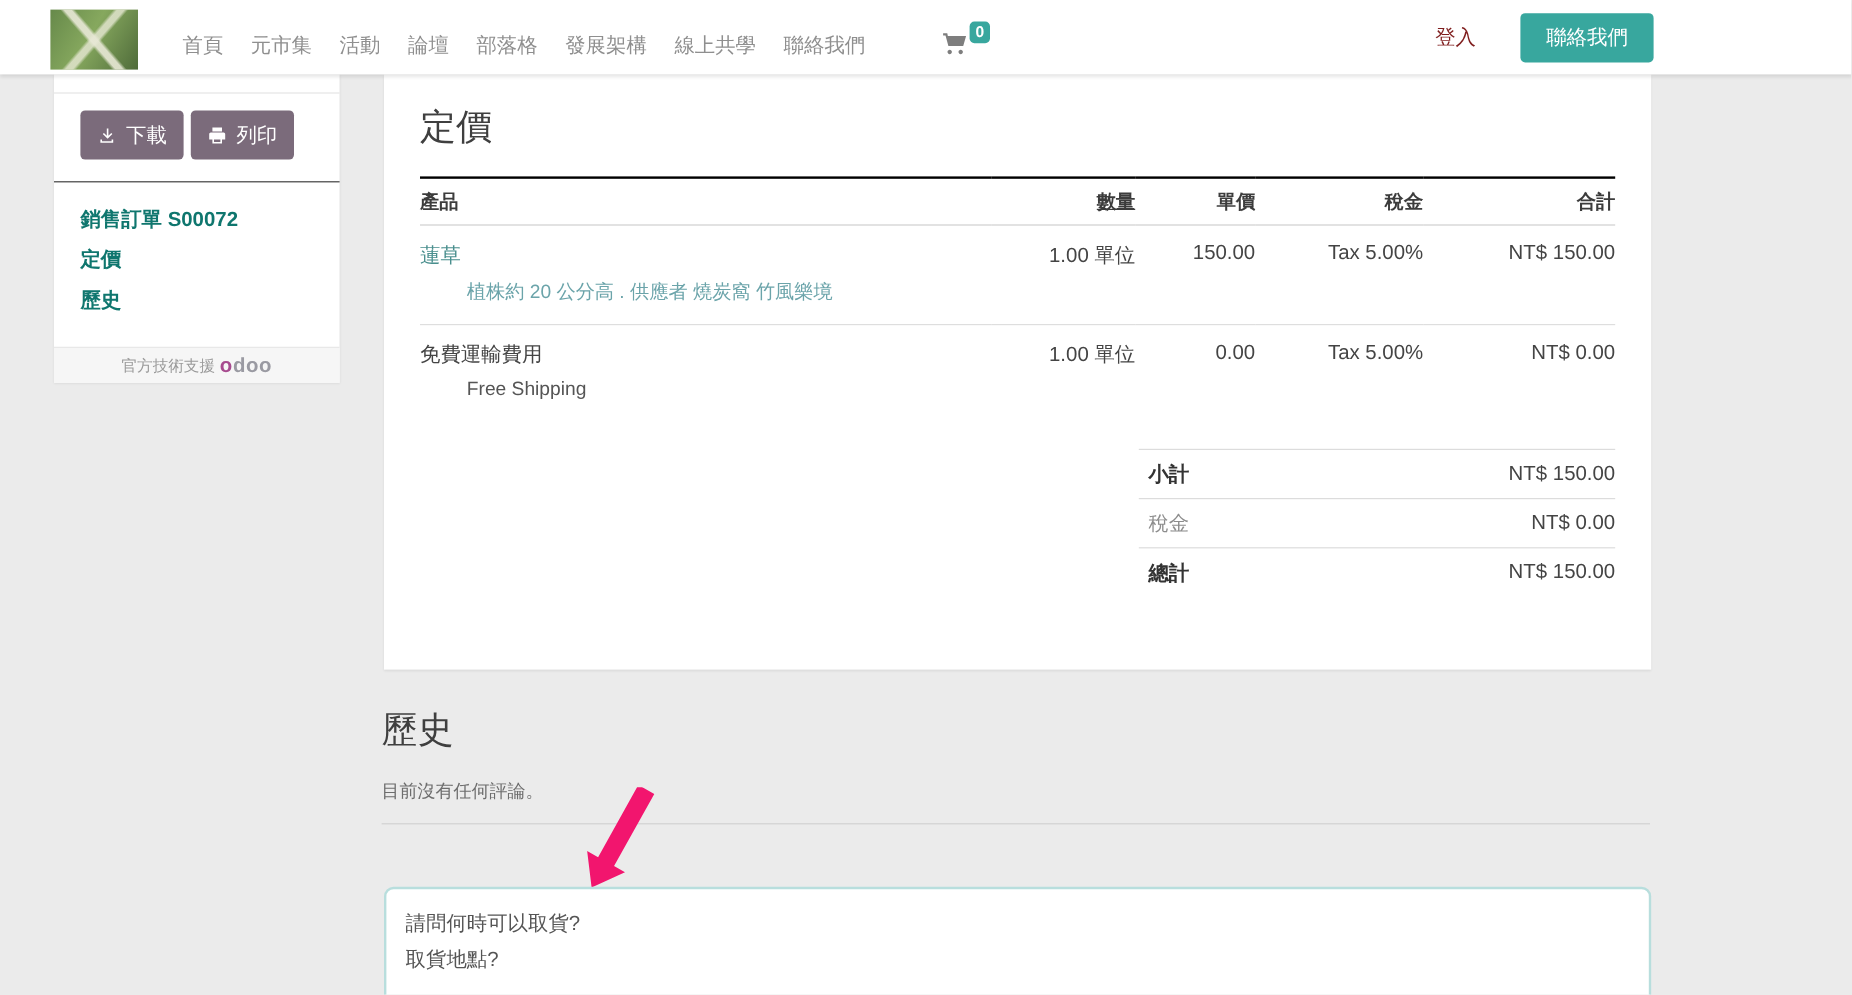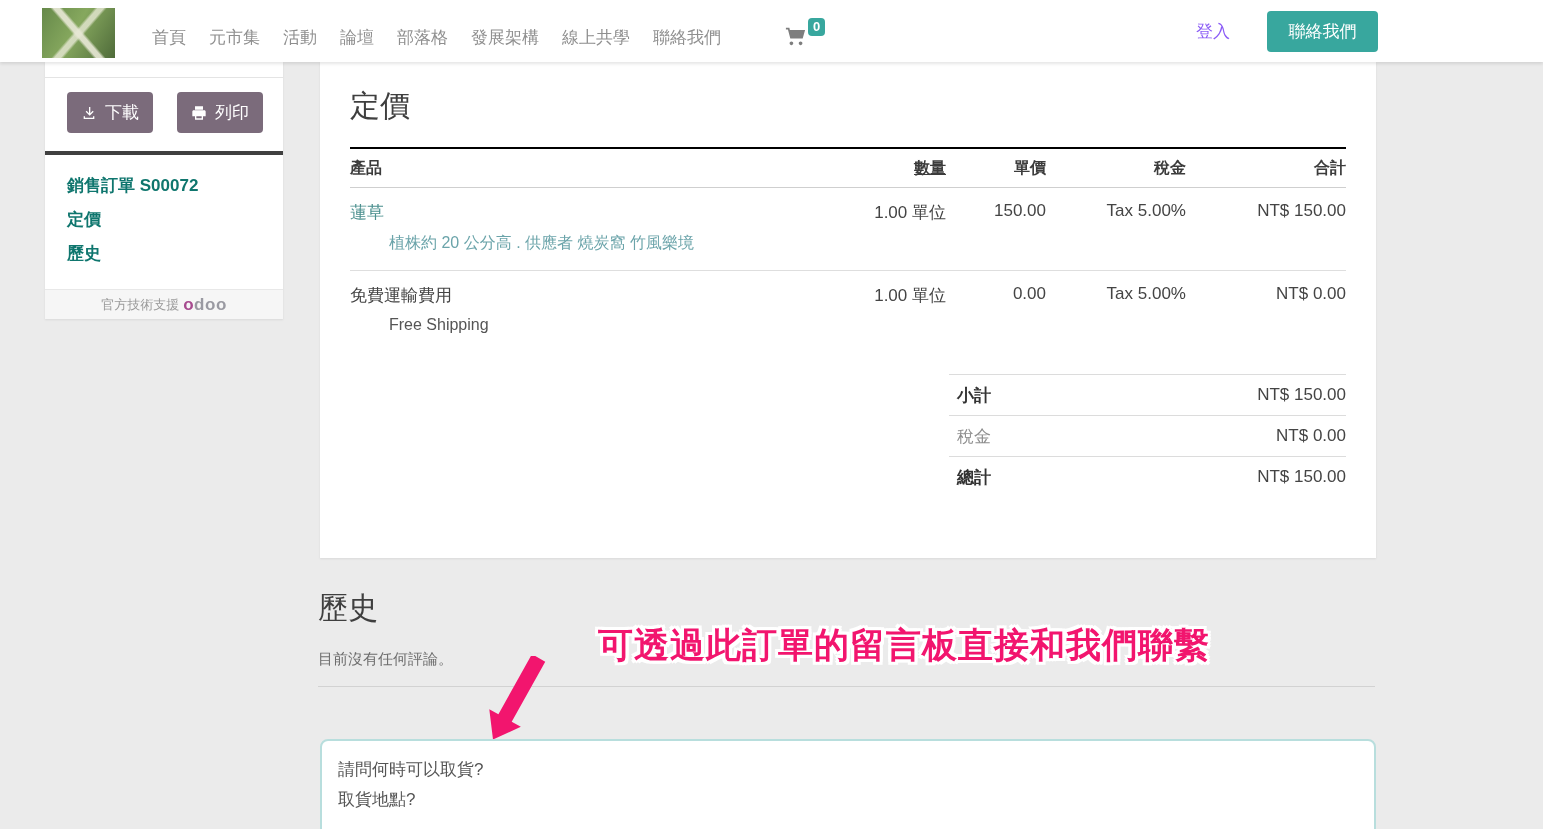--- a/index.html
+++ b/index.html
@@ -15,30 +15,30 @@
             linear-gradient(49deg, transparent 44%, rgba(232,232,214,0.9) 47%, rgba(232,232,214,0.9) 52%, transparent 55%),
             linear-gradient(-49deg, transparent 44%, rgba(225,228,205,0.85) 47%, rgba(225,228,205,0.85) 52%, transparent 55%),
             linear-gradient(120deg, #66894a 0%, #86a85e 45%, #4f6b3a 100%); }
   .nav { position: absolute; left: 152px; top: 0; height: 74px; display: flex; align-items: center; gap: 23px; }
   .nav-item { font-size: 17px; color: #8f8f8f; cursor: pointer; white-space: nowrap; }
   .cart { position: absolute; left: 785px; top: 18px; display: flex; align-items: flex-start; cursor: pointer; }
   .cart svg { display: block; margin-top: 7px; }
   .cart-badge { display: inline-block; background: #38a79e; color: #fff; font-size: 13px; font-weight: bold;
                 border-radius: 4px; padding: 1px 5px 2px; margin-left: 1px; line-height: 15px; }
   .login { position: absolute; left: 1196px; top: 0; height: 62px; display: flex; align-items: center;
-           font-size: 17px; color: #8b5cf6; cursor: pointer; }
+           font-size: 17px; color: #7f1d1d; cursor: pointer; }
   .btn-contact { position: absolute; left: 1267px; top: 11px; width: 111px; height: 41px; background: #38a79e;
                  border: none; border-radius: 4px; color: #fff; font-size: 17px; cursor: pointer;
                  font-family: inherit; }
 
   
   .sidebar-card { position: absolute; left: 45px; top: 62px; width: 238px; height: 257px; background: #fff;
                   box-shadow: 0 1px 2px rgba(0,0,0,0.08); display: flex; flex-direction: column; }
   .sidebar-top-divider { height: 16px; border-bottom: 1px solid #e4e4e4; }
-  .sidebar-buttons { display: flex; gap: 24px; padding: 14px 0 18px 22px; border-bottom: 4px solid #404040; }
+  .sidebar-buttons { display: flex; gap: 6px; padding: 14px 0 18px 22px; border-bottom: 1px solid #404040; }
   .btn-purple { display: inline-flex; align-items: center; gap: 8px; background: #7b6b7b; color: #fff;
                 border: none; border-radius: 4px; font-size: 17px; padding: 9px 14px; cursor: pointer;
                 font-family: inherit; }
   .btn-purple svg { display: block; }
   .sidebar-links { padding: 14px 0 10px 22px; flex: 1; }
   .sidebar-link { display: block; color: #0f766e; font-size: 17px; line-height: 34px; cursor: pointer;
                   text-decoration: none; font-weight: bold; }
   .sidebar-footer { background: #f6f6f6; border-top: 1px solid #e8e8e8; height: 30px; display: flex;
                     align-items: center; justify-content: center; gap: 4px; font-size: 13px; color: #9a9a9a; }
   .odoo-brand { font-size: 17px; font-weight: bold; color: #9a9aa2; letter-spacing: 0.5px; cursor: pointer; }
@@ -198,21 +198,20 @@
         <span class="t-label">總計</span>
         <span class="t-value">NT$ 150.00</span>
       </div>
     </div>
   </div>
 
   <h3 class="section-title history-title">歷史</h3>
   <div class="history-empty">目前沒有任何評論。</div>
   <div class="history-hr"></div>
 
-  <div class="annotation">可透過此訂單的留言板直接和我們聯繫</div>
   <svg class="annotation-arrow" viewBox="0 0 100 100">
     <polygon fill="#f2156e" points="71,-2 85,6 49.7,69.2 59.3,74.6 30,88 26.1,56 35.7,61.4"></polygon>
   </svg>
 
   <textarea class="message-box" style="">請問何時可以取貨?
 取貨地點?</textarea>
 
 </div>
 
 </body></html>

